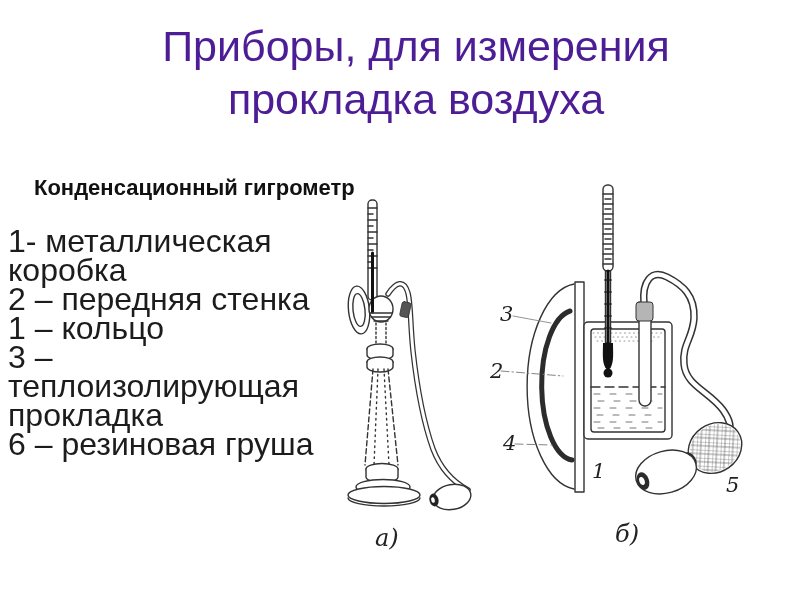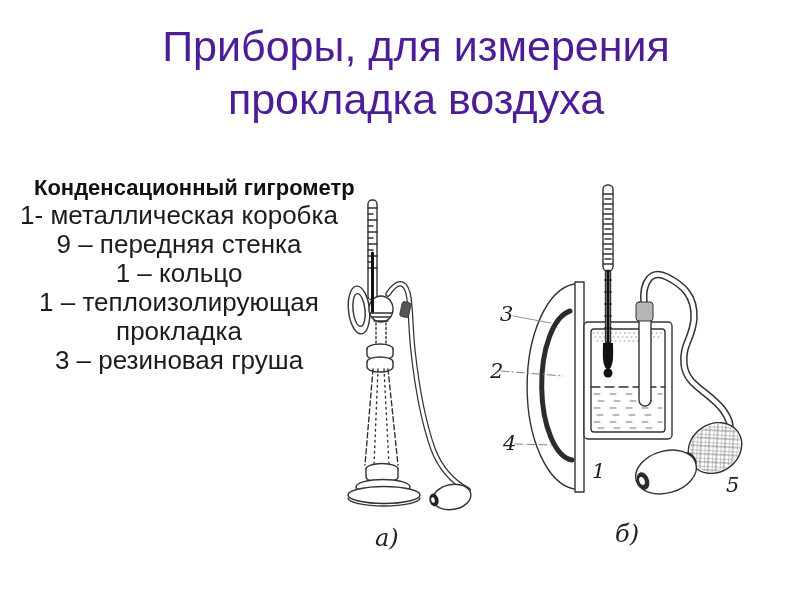--- a/index.html
+++ b/index.html
@@ -2,21 +2,21 @@
 <html><head>
 <meta charset="utf-8">
 <style>
   html,body{margin:0;padding:0;background:#fff;}
   .slide{position:relative;width:800px;height:600px;background:#fff;overflow:hidden;
          font-family:"Liberation Sans",sans-serif;}
   .title{position:absolute;left:0;top:20px;width:100%;text-align:center;
          font-size:43px;line-height:53px;font-weight:400;}
   .legend{position:absolute;left:8px;top:175px;width:342px;color:#111;}
   .legend-heading{font-size:22px;font-weight:700;margin:0 12px 0 26px;white-space:nowrap;}
-  .legend-list{font-size:26px;line-height:29px;color:#1c1c1c;text-align:center;}
+  .legend-list{margin-top:26px;font-size:32px;line-height:29px;color:#1c1c1c;}
   .fig{position:absolute;}
   .fig-a{left:320px;top:195px;}
   .fig-b{left:485px;top:180px;}
   svg *{stroke-linecap:round;stroke-linejoin:round;}
   .ln{stroke:#333;stroke-width:1.4;fill:none;}
   .wh{stroke:#333;stroke-width:1.4;fill:#fff;}
   .tube-out{stroke:#333;stroke-width:5.5;fill:none;}
   .tube-in{stroke:#fff;stroke-width:3;fill:none;}
   .tube-out2{stroke:#333;stroke-width:7.5;fill:none;}
   .tube-in2{stroke:#fff;stroke-width:4.5;fill:none;}
@@ -30,24 +30,24 @@
 
   <div class="title" style="color: #4c1d95; padding-left: 16px;">
     <div>Приборы, для измерения</div>
     <div>прокладка воздуха</div>
   </div>
 
   <div class="legend">
     <div class="legend-heading">Конденсационный гигрометр</div>
     <div class="legend-list">
       <div>1- металлическая коробка</div>
-      <div>9 – передняя стенка</div>
+      <div>2 – передняя стенка</div>
       <div>1 – кольцо</div>
-      <div>1 – теплоизолирующая прокладка</div>
-      <div>3 – резиновая груша</div>
+      <div>3 – теплоизолирующая прокладка</div>
+      <div>6 – резиновая груша</div>
     </div>
   </div>
 
   <svg class="fig fig-a" width="170" height="360" viewBox="0 0 170 360">
 
     <g>
       <ellipse class="wh" cx="39" cy="115" rx="10.5" ry="24" transform="rotate(-6 39 115)"></ellipse>
       <ellipse class="wh" cx="39" cy="115" rx="6" ry="16.5" transform="rotate(-6 39 115)"></ellipse>
     </g>
 

